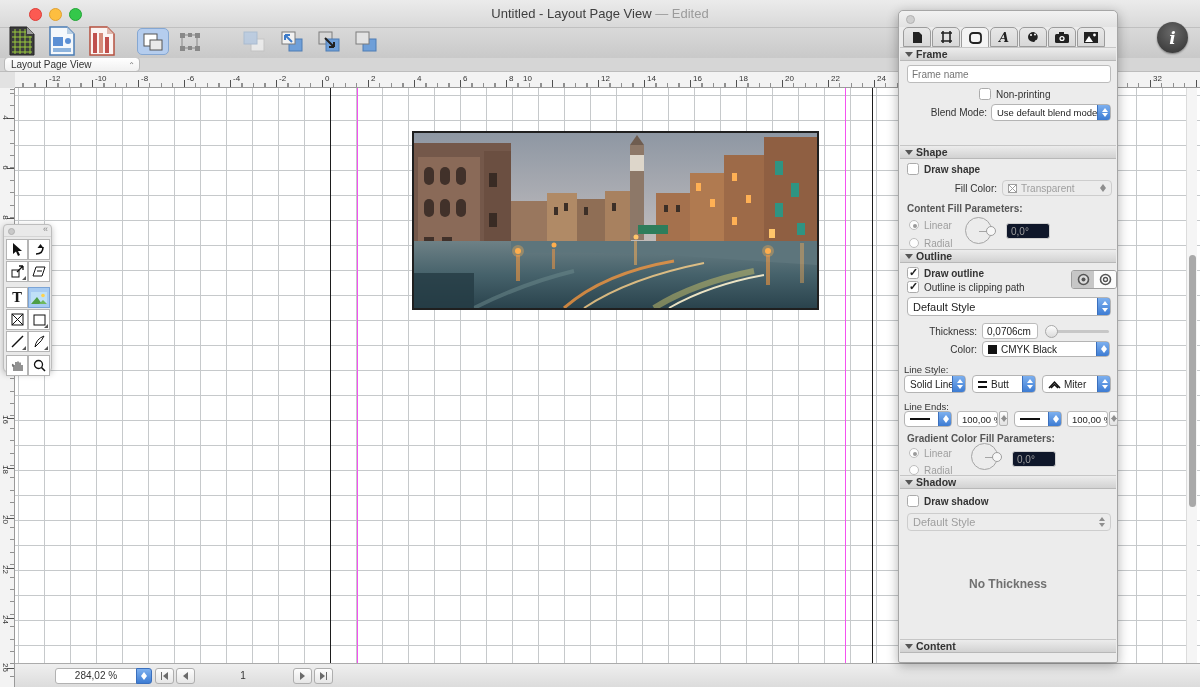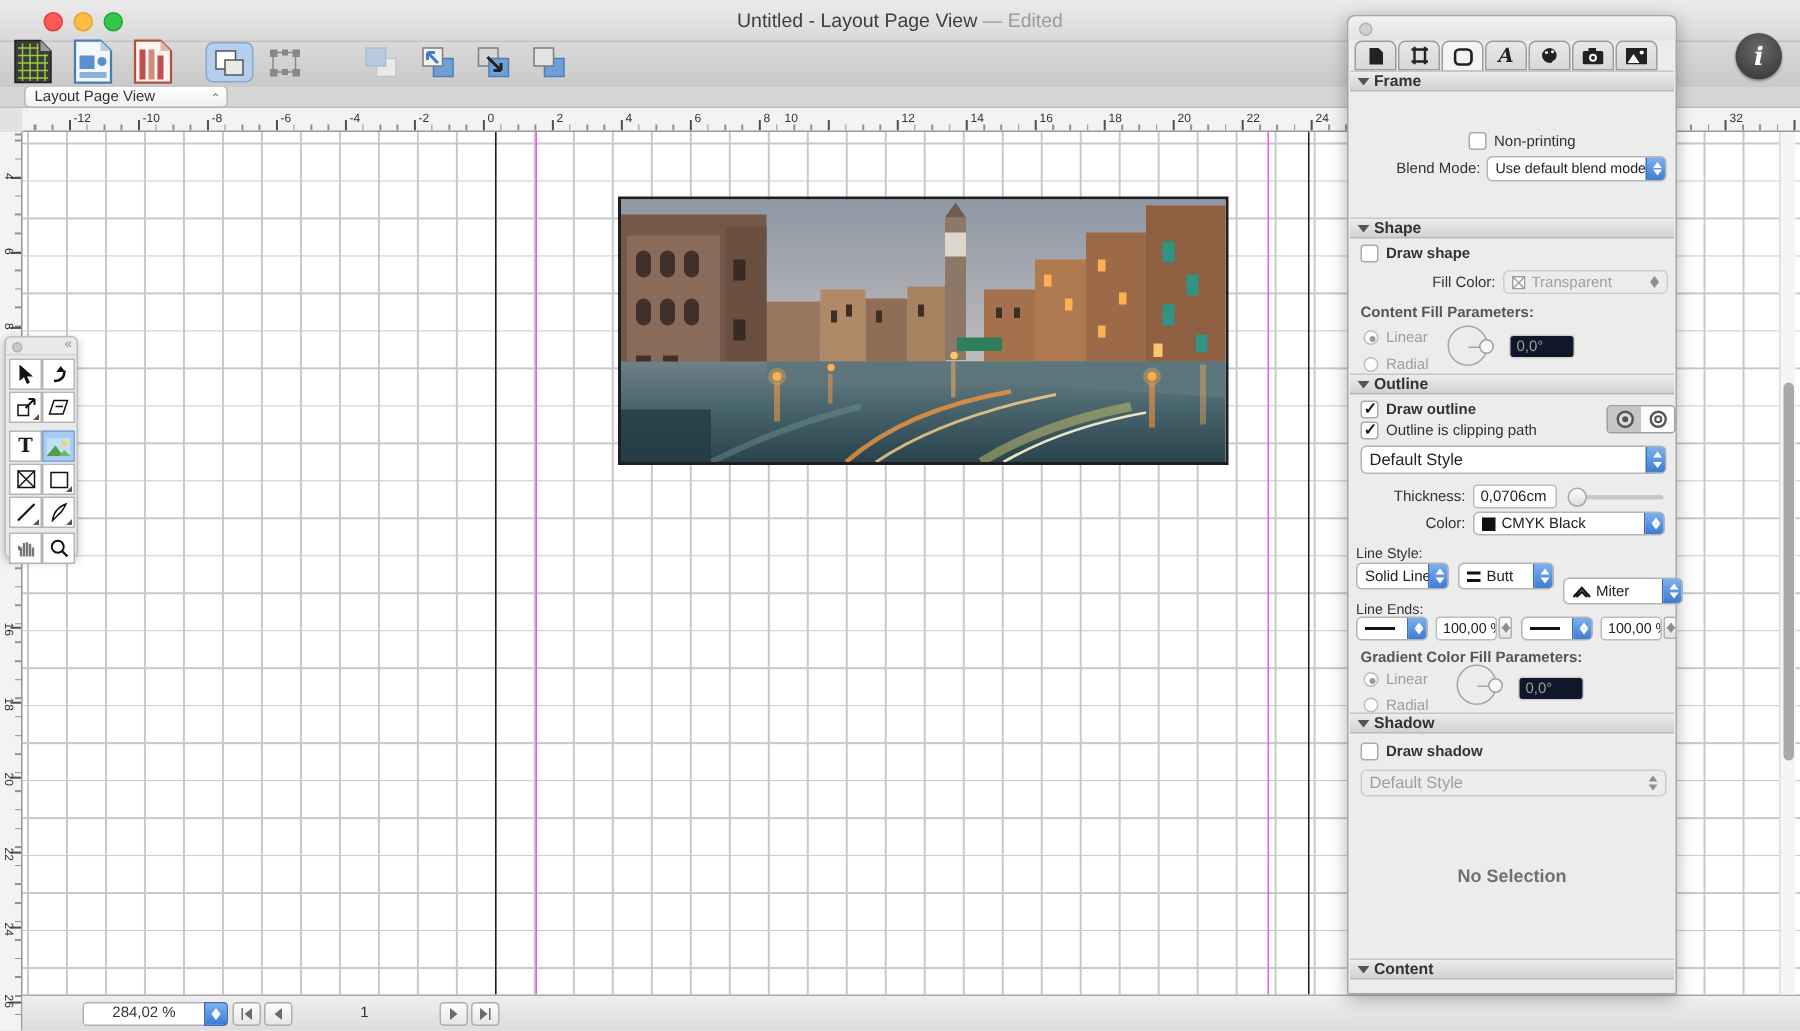--- a/index.html
+++ b/index.html
@@ -9,21 +9,21 @@
   #titlebar{left:0;top:0;width:1200px;height:28px;background:linear-gradient(#ebebeb,#d9d9d9);border-bottom:1px solid #c0c0c0;z-index:30;}
   .tl{position:absolute;top:8px;width:13px;height:13px;border-radius:50%;}
   #title{position:absolute;left:0;right:0;top:6px;text-align:center;font-size:13px;color:#3e3e3e;}
   #title .edited{color:#9b9b9b;}
   #toolbar{left:0;top:28px;width:1200px;height:30px;background:linear-gradient(#d9d9d9,#c9c9c9);z-index:30;}
   .tbico{position:absolute;top:-3px;}
   .tbbtn{position:absolute;top:0;width:32px;height:27px;border-radius:5px;display:flex;align-items:center;justify-content:center;}
   .tbbtn.active{background:#b5cdee;border:1px solid #85a7d2;}
   #infobtn{position:absolute;right:12px;top:-6px;width:31px;height:31px;border-radius:50%;background:radial-gradient(circle at 50% 35%,#6a6a6a,#303030);color:#fff;font-family:"DejaVu Serif",serif;font-style:italic;font-weight:bold;font-size:17px;display:flex;align-items:center;justify-content:center;box-shadow:0 1px 2px rgba(0,0,0,.4);}
   #viewrow{left:0;top:58px;width:1200px;height:14px;background:#d6d6d6;border-bottom:1px solid #bdbdbd;z-index:29;}
-  #viewdd{position:absolute;left:16px;top:-1px;width:136px;height:15px;background:linear-gradient(#fff,#f0f0f0);border:1px solid #b9b9b9;border-radius:4px;font-size:10px;color:#333;line-height:13px;padding-left:6px;}
+  #viewdd{position:absolute;left:4px;top:-1px;width:136px;height:15px;background:linear-gradient(#fff,#f0f0f0);border:1px solid #b9b9b9;border-radius:4px;font-size:10px;color:#333;line-height:13px;padding-left:6px;}
   #viewdd .chev{position:absolute;right:4px;top:1px;font-size:8px;color:#777;}
   
   #hruler{left:15px;top:72px;width:1185px;height:16px;background:#f3f3f3;border-bottom:1px solid #9a9a9a;z-index:20;overflow:hidden;}
   #hruler .minor,#hruler .major{position:absolute;bottom:0;left:0;right:0;}
   #hruler .minor{height:4px;background:repeating-linear-gradient(90deg,#909090 0 1px,transparent 1px 11.5px);background-position-x:8px;}
   #hruler .major{height:7px;background:repeating-linear-gradient(90deg,#505050 0 1px,transparent 1px 46px);background-position-x:31px;}
   .rl{position:absolute;top:2px;font-size:8px;color:#333;}
   #vruler{left:0;top:88px;width:15px;height:599px;background:#f3f3f3;border-right:1px solid #9a9a9a;z-index:20;overflow:hidden;}
   #vruler .minor,#vruler .major{position:absolute;right:0;top:0;bottom:0;}
   #vruler .minor{width:4px;background:repeating-linear-gradient(#909090 0 1px,transparent 1px 12.4px);background-position-y:5px;}
@@ -441,20 +441,21 @@
     </div>
   <div class="tab" style="left:178px">
       <svg width="14" height="11">
         <rect x="0" y="0" width="14" height="11" fill="#222"></rect>
         <polygon points="1,10 5,4 9,10" fill="#fff"></polygon>
         <circle cx="10.5" cy="3" r="1.4" fill="#fff"></circle>
       </svg>
     </div>
 
   <div class="sechead" style="top:36px"><span class="dtri"></span><span>Frame</span></div>
+  <input class="field" style="left: 8px; top: 54px; width: 204px; height: 18px;" placeholder="Frame name">
   <span class="cb" style="left:80px;top:77px"></span>
   <span class="lbl" style="left:97px;top:78px">Non-printing</span>
   <span class="lbl r" style="left:4px;top:96px;width:84px">Blend Mode:</span>
   <div class="dd" style="left:92px;top:93px;width:120px;height:17px;font-size:9.5px">
       <span>Use default blend mode</span>
       <span class="step">
         <i class="u"></i>
         <i class="d"></i>
       </span>
     </div>
@@ -532,21 +533,21 @@
       </span>
     </div>
   <div class="dd" style="left:73px;top:364px;width:64px;height:18px">
       <span class="capico"></span>
       <span>Butt</span>
       <span class="step">
         <i class="u"></i>
         <i class="d"></i>
       </span>
     </div>
-  <div class="dd" style="left:143px;top:374px;width:80px;height:18px">
+  <div class="dd" style="left:143px;top:364px;width:69px;height:18px">
       <svg width="13" height="9" style="margin-right:3px">
         <path d="M1 8 L6.5 2 L12 8 M3 8 L6.5 4.5 L10 8" stroke="#111" stroke-width="1.5" fill="none"></path>
       </svg>
       <span>Miter</span>
       <span class="step">
         <i class="u"></i>
         <i class="d"></i>
       </span>
     </div>
   <span class="lbl" style="left:5px;top:390px;font-size:9.5px">Line Ends:</span>
@@ -590,21 +591,21 @@
   <span class="cb" style="left:8px;top:484px"></span>
   <span class="lbl b" style="left:25px;top:485px">Draw shadow</span>
   <div class="dd dis" style="left:8px;top:502px;width:204px;height:18px;font-size:11px">
       <span>Default Style</span>
       <span class="gchev">
         <i class="u"></i>
         <i class="d"></i>
       </span>
     </div>
 
-  <div class="lbl b" style="position:absolute;left:0;right:0;top:566px;text-align:center;font-size:12px;color:#707070">No Selection</div>
+  <div class="lbl b" style="position:absolute;left:0;right:0;top:566px;text-align:center;font-size:12px;color:#707070">No Thickness</div>
 
   <div class="sechead" style="top:628px"><span class="dtri"></span><span>Content</span></div>
 </div>
 
 <div id="vscroll" class="abs">
     <span class="thumb" style="top:167px;height:252px"></span>
   </div>
 
 <div id="statusbar" class="abs">
   <span id="zoombox">284,02 %</span>

